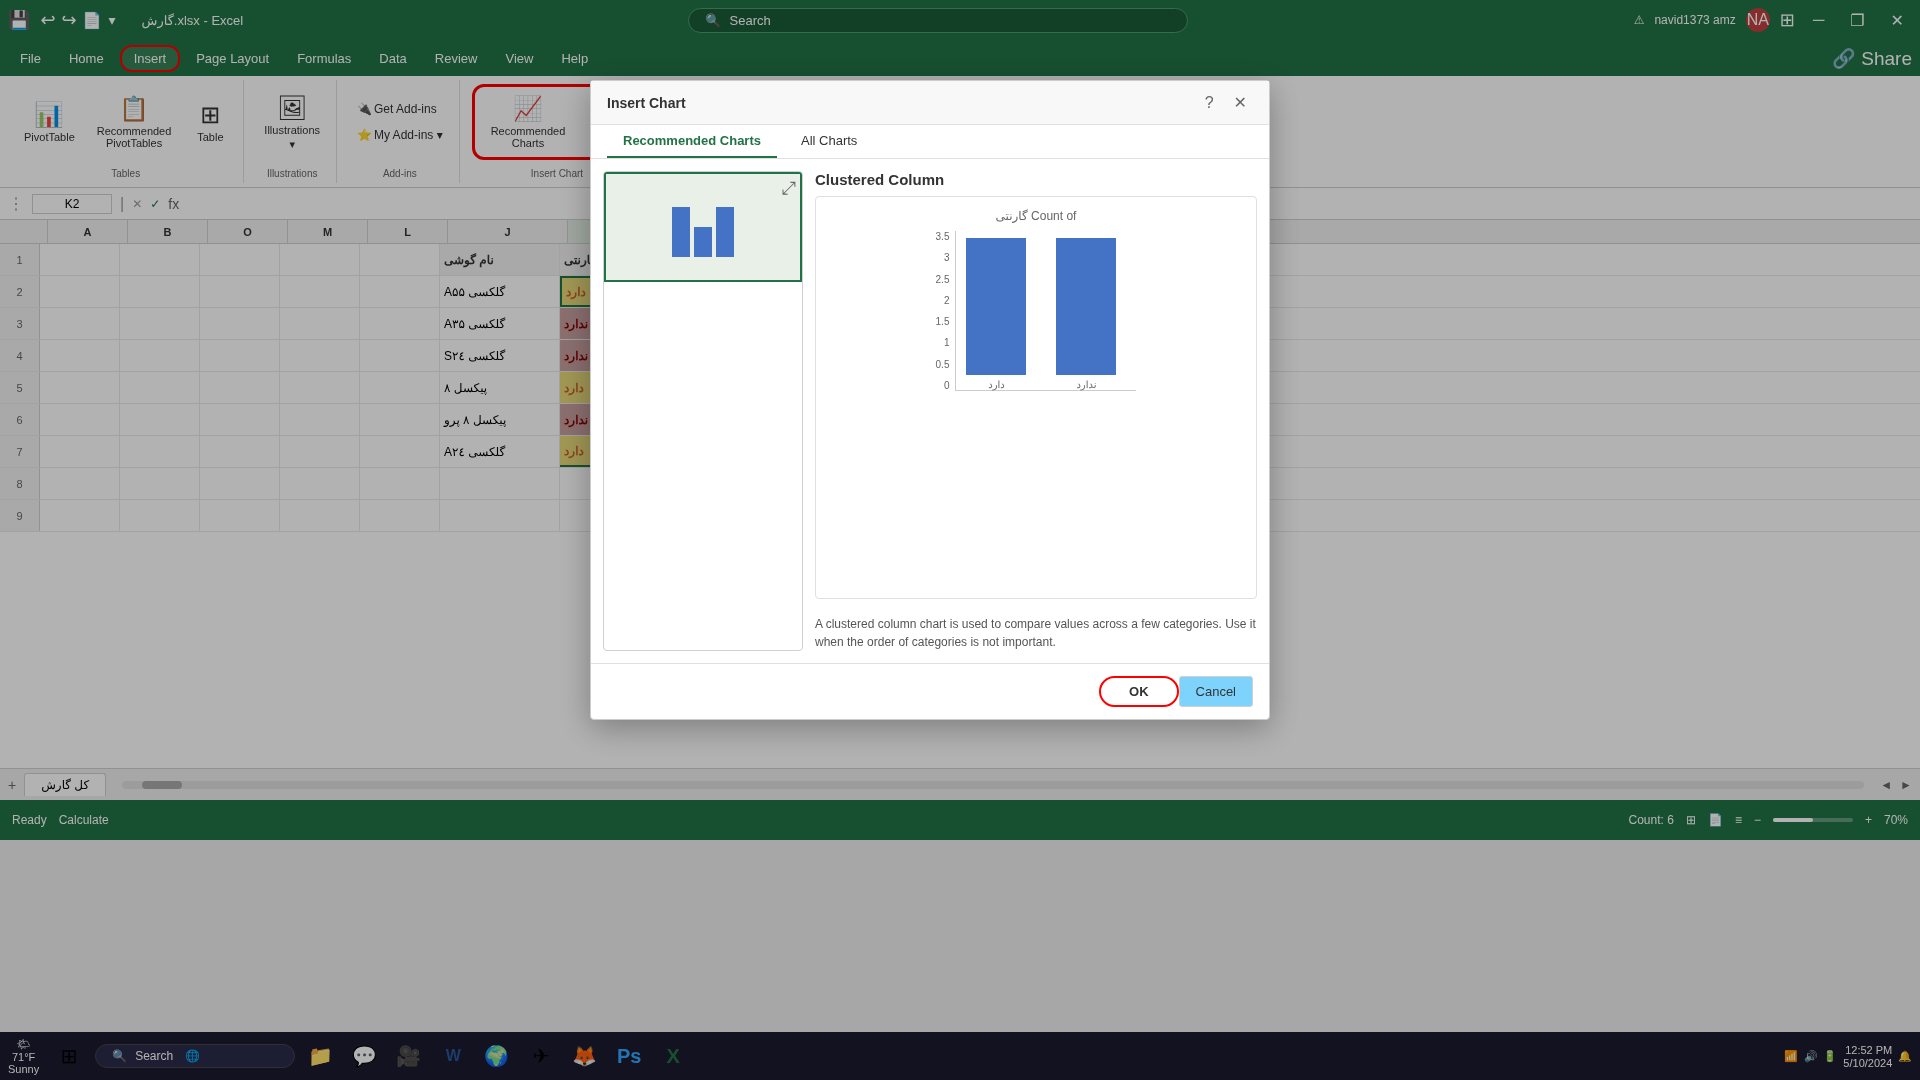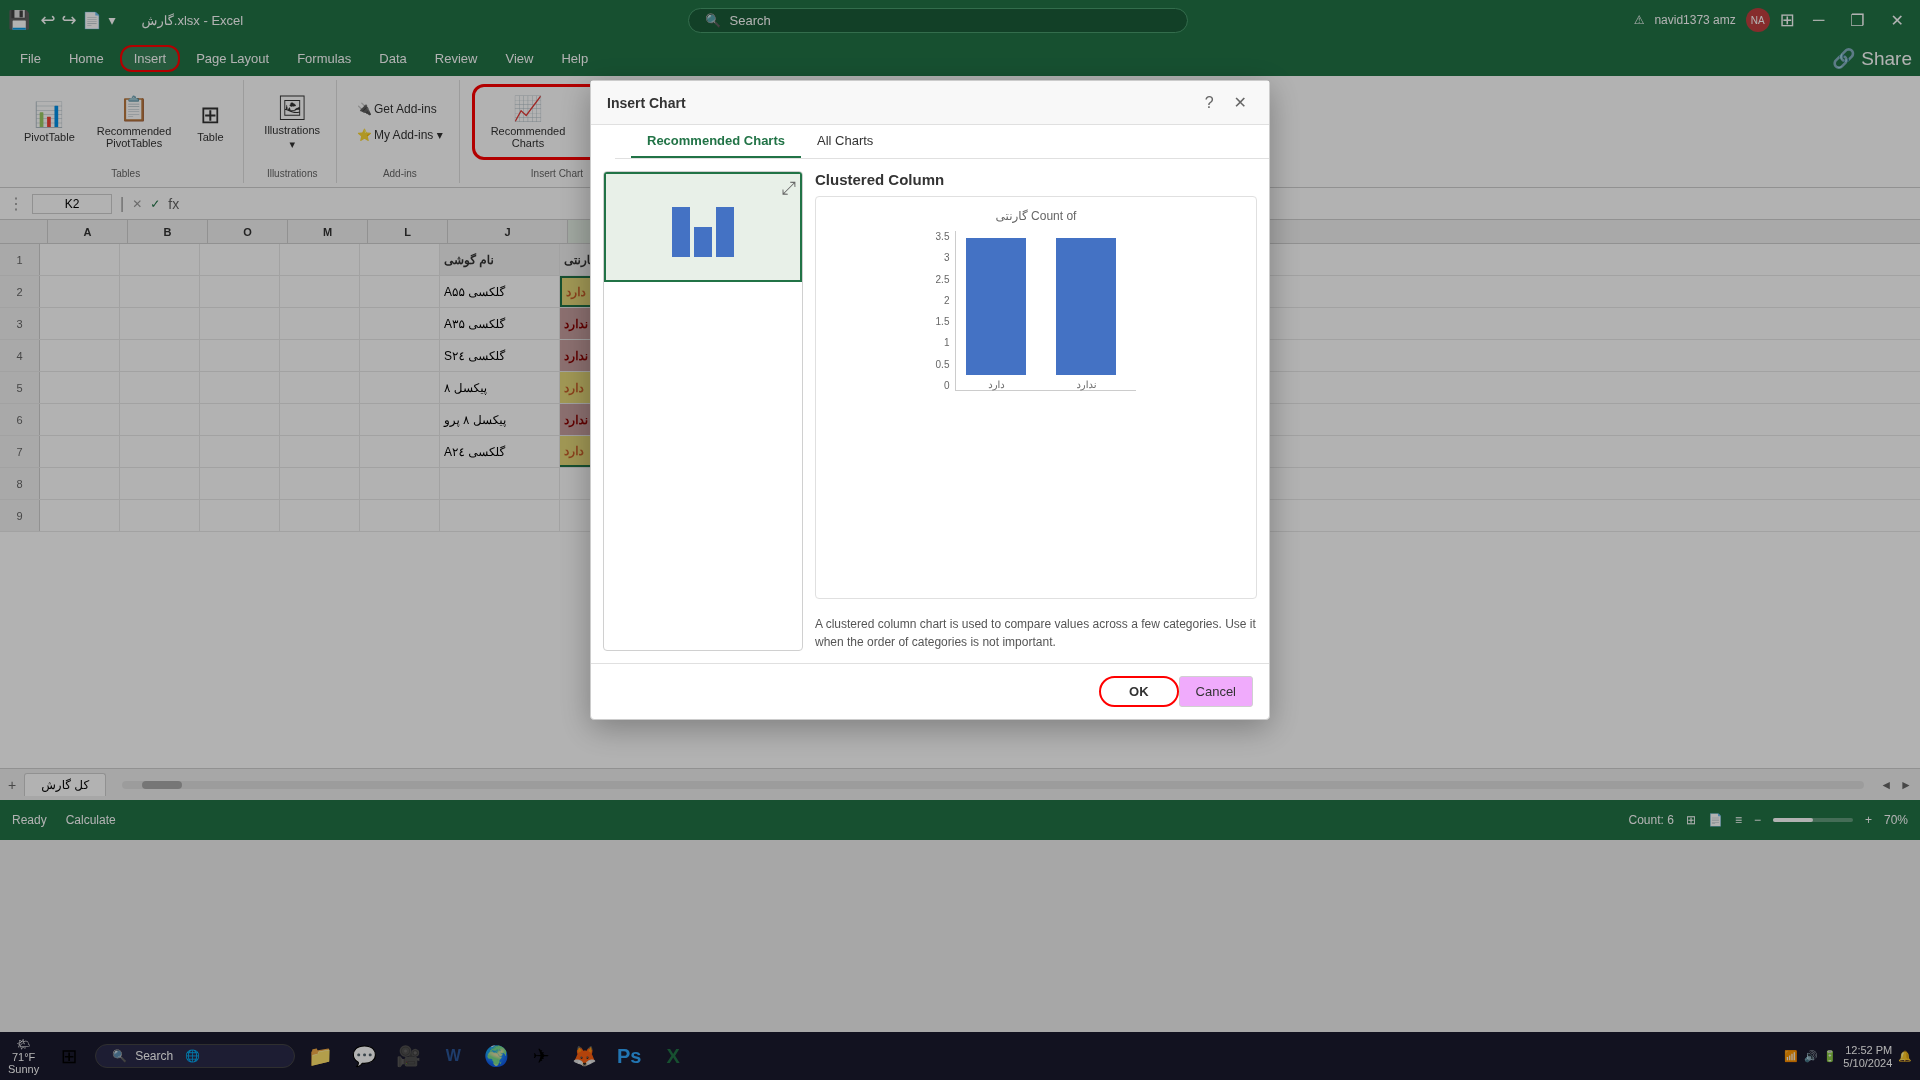--- a/index.html
+++ b/index.html
@@ -254,22 +254,21 @@
       border-bottom: 1px solid #e0e0e0;
       background: #f8f8f8;
     }
     .dialog-title { font-size: 14px; font-weight: 600; color: #333; }
     .dialog-controls { display: flex; gap: 8px; align-items: center; }
     .dialog-btn { background: none; border: none; cursor: pointer; font-size: 16px; color: #666; padding: 2px 6px; }
     .dialog-tabs {
       display: flex;
       padding: 0 16px;
       border-bottom: 1px solid #e0e0e0;
-      gap: 0;
-      margin-left: 24px;
+      gap: 8px;
     }
     .dialog-tab {
       padding: 8px 16px;
       cursor: pointer;
       font-size: 13px;
       color: #333;
       border-bottom: 2px solid transparent;
     }
     .dialog-tab.active {
       border-bottom: 2px solid #217346;
@@ -344,21 +343,21 @@
       background: white;
       border: 2px solid #ff0000;
       border-radius: 20px;
       padding: 6px 28px;
       cursor: pointer;
       font-size: 13px;
       font-weight: 600;
       color: #333;
     }
     .btn-cancel {
-      background: #f0abfc;
+      background: #7dd3fc;
       border: 1px solid #d0d0d0;
       border-radius: 3px;
       padding: 6px 16px;
       cursor: pointer;
       font-size: 13px;
       color: #333;
     }
   </style>
 </head>
 <body>
@@ -372,21 +371,21 @@
     <span style="font-size:14px;">▾</span>
     <span style="margin-left:20px; font-size:13px;">گارش.xlsx - Excel</span>
   </div>
   <div class="title-search">
     <span>🔍</span>
     <span>Search</span>
   </div>
   <div class="title-bar-right">
     <span>⚠</span>
     <span>navid1373 amz</span>
-    <span style="background:#c04040; border-radius:50%; width:24px; height:24px; display:flex; align-items:center; justify-content:center; font-size:10px;">NA</span>
+    <span style="background:#c04040; border-radius:50%; width:24px; height:24px; display:flex; align-items:center; justify-content:center; font-size:16px;">NA</span>
     <span style="font-size:18px;">⊞</span>
     <button class="title-bar-btn">─</button>
     <button class="title-bar-btn">❐</button>
     <button class="title-bar-btn">✕</button>
   </div>
 </div>
 
 <div class="menu-bar">
   <span class="menu-item">File</span>
   <span class="menu-item">Home</span>
@@ -600,21 +599,21 @@
     <span style="cursor:pointer; color:#666; font-size:14px;">+</span>
     <div class="sheet-tab">کل گارش</div>
     <div style="flex:1; height:8px; background:#e0e0e0; border-radius:4px; margin: 0 8px; position:relative; top:0;">
       <div style="width:40px; height:8px; background:#aaa; border-radius:4px; position:absolute; left:20px;"></div>
     </div>
     <span style="cursor:pointer; color:#666; font-size:12px;">◄</span>
     <span style="cursor:pointer; color:#666; font-size:12px;">►</span>
   </div>
 
   <div class="status-bar">
-    <div style="display:flex; gap:19px;">
+    <div style="display:flex; gap:12px;">
       <span>Ready</span>
       <span>Calculate</span>
     </div>
     <div class="status-right">
       <span>Count: 6</span>
       <span>⊞</span>
       <span>📄</span>
       <span>≡</span>
       <span>−</span>
       <div style="width:80px; height:4px; background:rgba(255,255,255,0.3); border-radius:2px; position:relative;">

